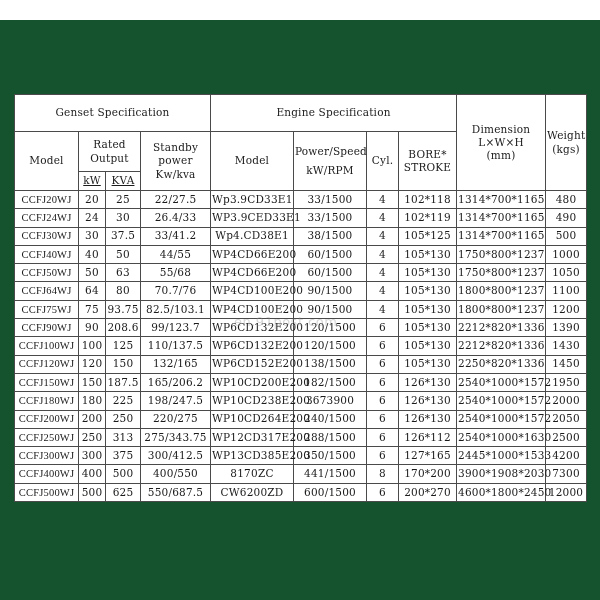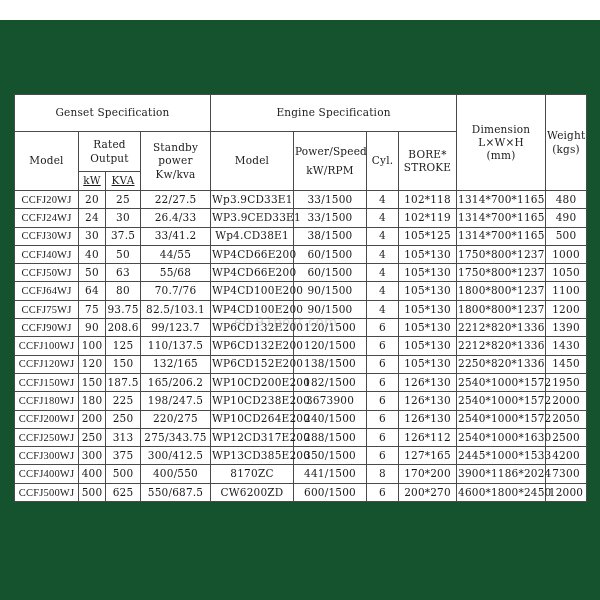--- a/index.html
+++ b/index.html
@@ -344,21 +344,21 @@
         </tr>
         <tr class="data-row">
           <td class="cell-model">CCFJ400WJ</td>
           <td>400</td>
           <td>500</td>
           <td class="cell-tight">400/550</td>
           <td class="cell-tight">8170ZC</td>
           <td>441/1500</td>
           <td>8</td>
           <td class="cell-tight">170*200</td>
-          <td class="cell-tight">3900*1186*2024</td>
+          <td class="cell-tight">3900*1908*2030</td>
           <td>7300</td>
         </tr>
         <tr class="data-row">
           <td class="cell-model">CCFJ500WJ</td>
           <td>500</td>
           <td>625</td>
           <td class="cell-tight">550/687.5</td>
           <td class="cell-tight">CW6200ZD</td>
           <td>600/1500</td>
           <td>6</td>

